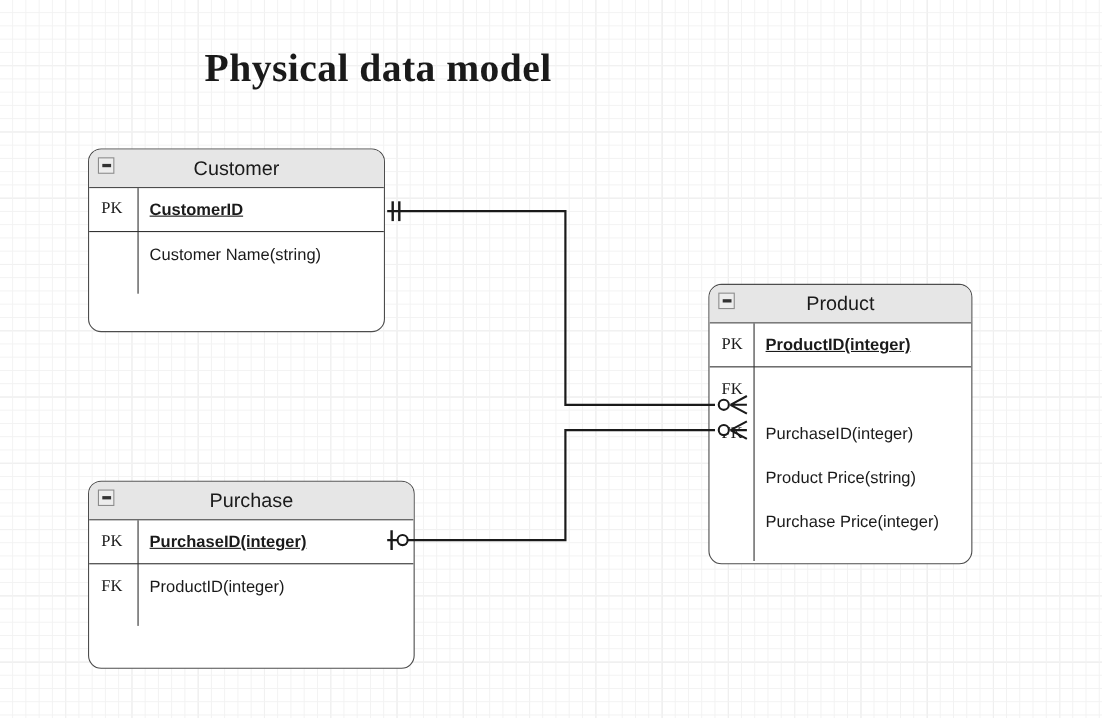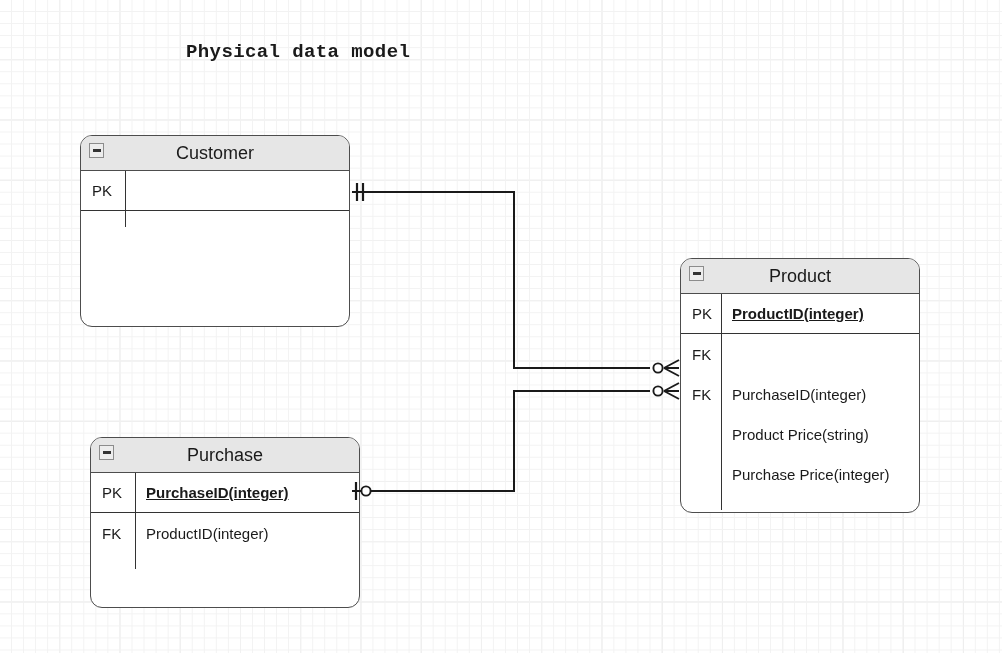--- a/index.html
+++ b/index.html
@@ -31,22 +31,22 @@
       60.25px 60.25px,
       60.25px 60.25px;
     background-position: -1px -1px, -1px -1px, -1px -1px, -1px -1px;
   }
 
   
   #title {
     position: absolute;
     left: 186px;
     top: 41px;
-    font-family: Liberation Mono, monospace;
-    font-size: 19px;
+    font-family: Liberation Serif, serif;
+    font-size: 36px;
     font-weight: bold;
     color: #1a1a1a;
     letter-spacing: 0.4px;
     white-space: nowrap;
   }
 
   
   .entity {
     position: absolute;
     box-sizing: border-box;
@@ -109,20 +109,21 @@
   .row.key-sep {
     border-bottom: 1.6px solid #333333;
   }
   .row .keycol {
     flex: 0 0 auto;
     font-size: 15px;
     color: #1a1a1a;
     text-align: left;
     padding-left: 11px;
     box-sizing: border-box;
+    font-family: Liberation Serif, serif;
   }
   .row .namecol {
     flex: 1 1 auto;
     font-size: 15px;
     color: #1a1a1a;
     padding-left: 11px;
     box-sizing: border-box;
     white-space: nowrap;
   }
   .row.pk .namecol {
@@ -143,37 +144,42 @@
     pointer-events: none;
   }
 </style>
 </head>
 <body>
 
 <div id="canvas">
 
   <div id="title">Physical data model</div>
 
-  <div class="entity" id="ent-customer" style="left: 80px; top: 135px; width: 270px; height: 192px;">
+  <div class="entity" id="ent-customer" style="left: 80px; top: 135px; width: 270px; height: 167px;">
     <div class="entity-header">
       <div class="collapse-icon">
           <i></i>
         </div>
       <div class="entity-title">Customer</div>
     </div>
     <div class="entity-body">
       <div class="pk-divider" style="left: 44px;"></div>
       <div class="row pk key-sep">
         <span class="keycol" style="width: 44px;">PK</span>
+        <span class="namecol">CustomerID</span>
+      </div>
+      <div class="row">
+        <span class="keycol" style="width: 44px;"></span>
+        <span class="namecol">Customer Name(string)</span>
       </div>
       <div class="spacer"></div>
     </div>
   </div>
 
-  <div class="entity" id="ent-product" style="left: 680px; top: 258px; width: 240px; height: 255px;">
+  <div class="entity" id="ent-product" style="left: 644px; top: 258px; width: 240px; height: 255px;">
     <div class="entity-header">
       <div class="collapse-icon">
           <i></i>
         </div>
       <div class="entity-title">Product</div>
     </div>
     <div class="entity-body">
       <div class="pk-divider" style="left: 40px;"></div>
       <div class="row pk key-sep">
         <span class="keycol" style="width: 40px;">PK</span>
@@ -191,21 +197,21 @@
         <span class="namecol">Product Price(string)</span>
       </div>
       <div class="row">
         <span class="keycol" style="width: 40px;"></span>
         <span class="namecol">Purchase Price(integer)</span>
       </div>
       <div class="spacer"></div>
     </div>
   </div>
 
-  <div class="entity" id="ent-purchase" style="left: 90px; top: 437px; width: 270px; height: 171px;">
+  <div class="entity" id="ent-purchase" style="left: 80px; top: 437px; width: 297px; height: 171px;">
     <div class="entity-header">
       <div class="collapse-icon">
           <i></i>
         </div>
       <div class="entity-title">Purchase</div>
     </div>
     <div class="entity-body">
       <div class="pk-divider" style="left: 44px;"></div>
       <div class="row pk key-sep">
         <span class="keycol" style="width: 44px;">PK</span>

